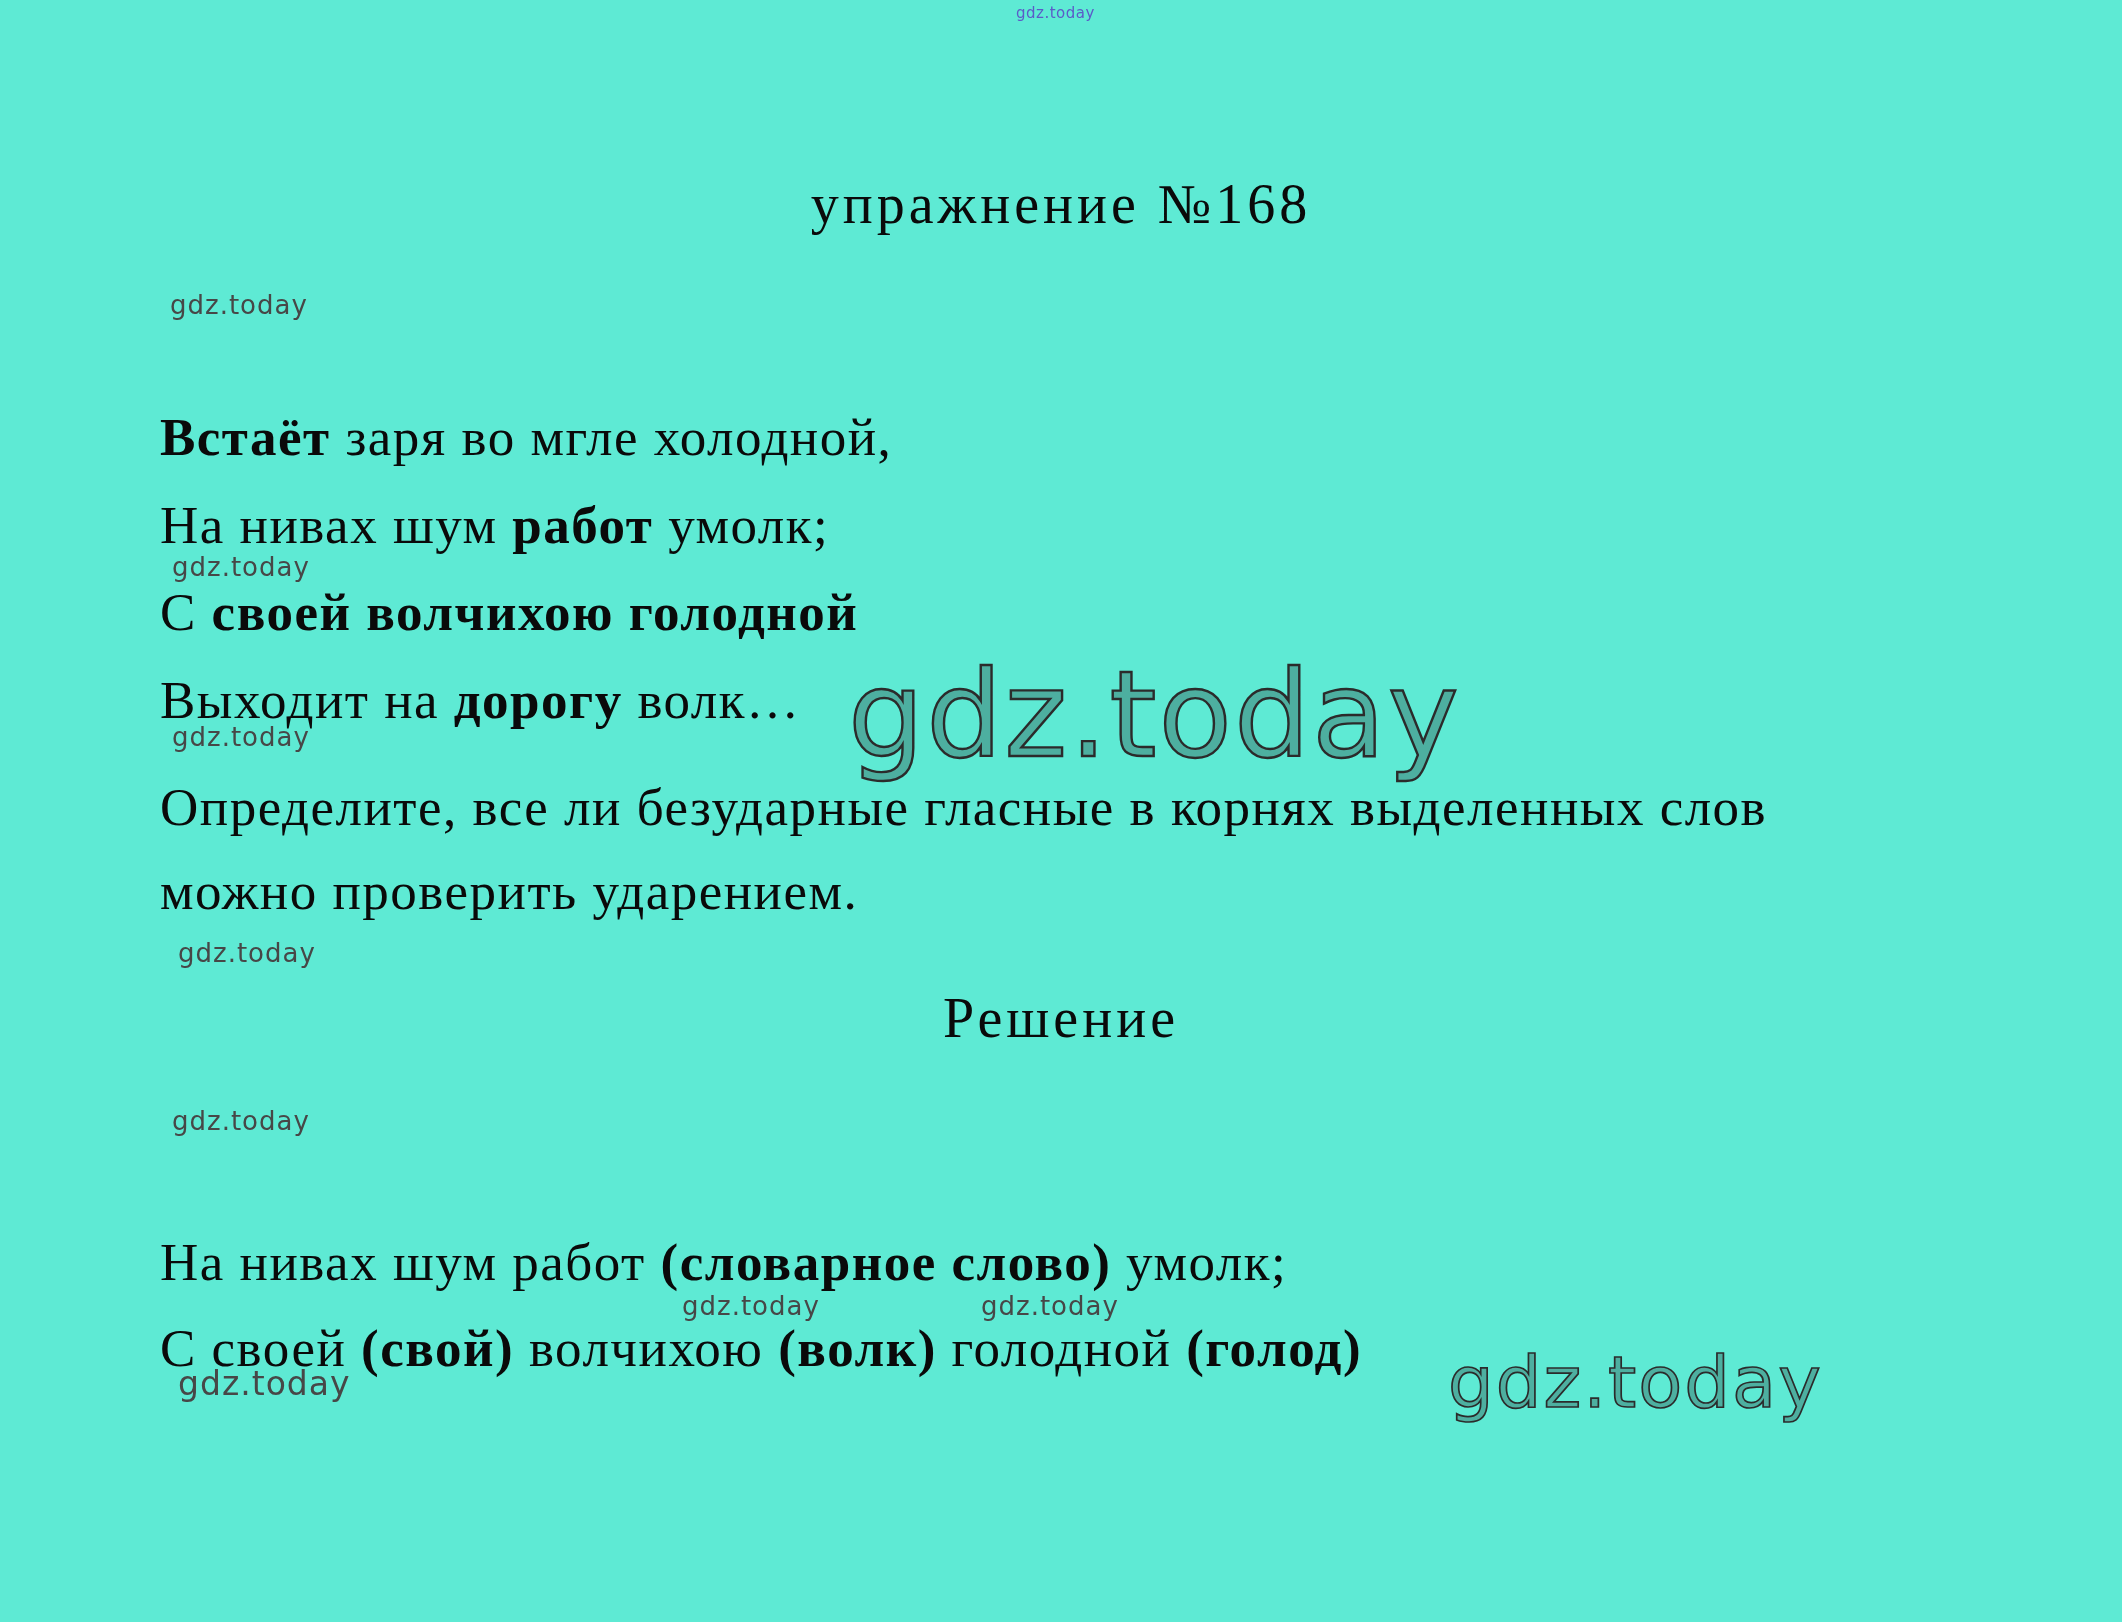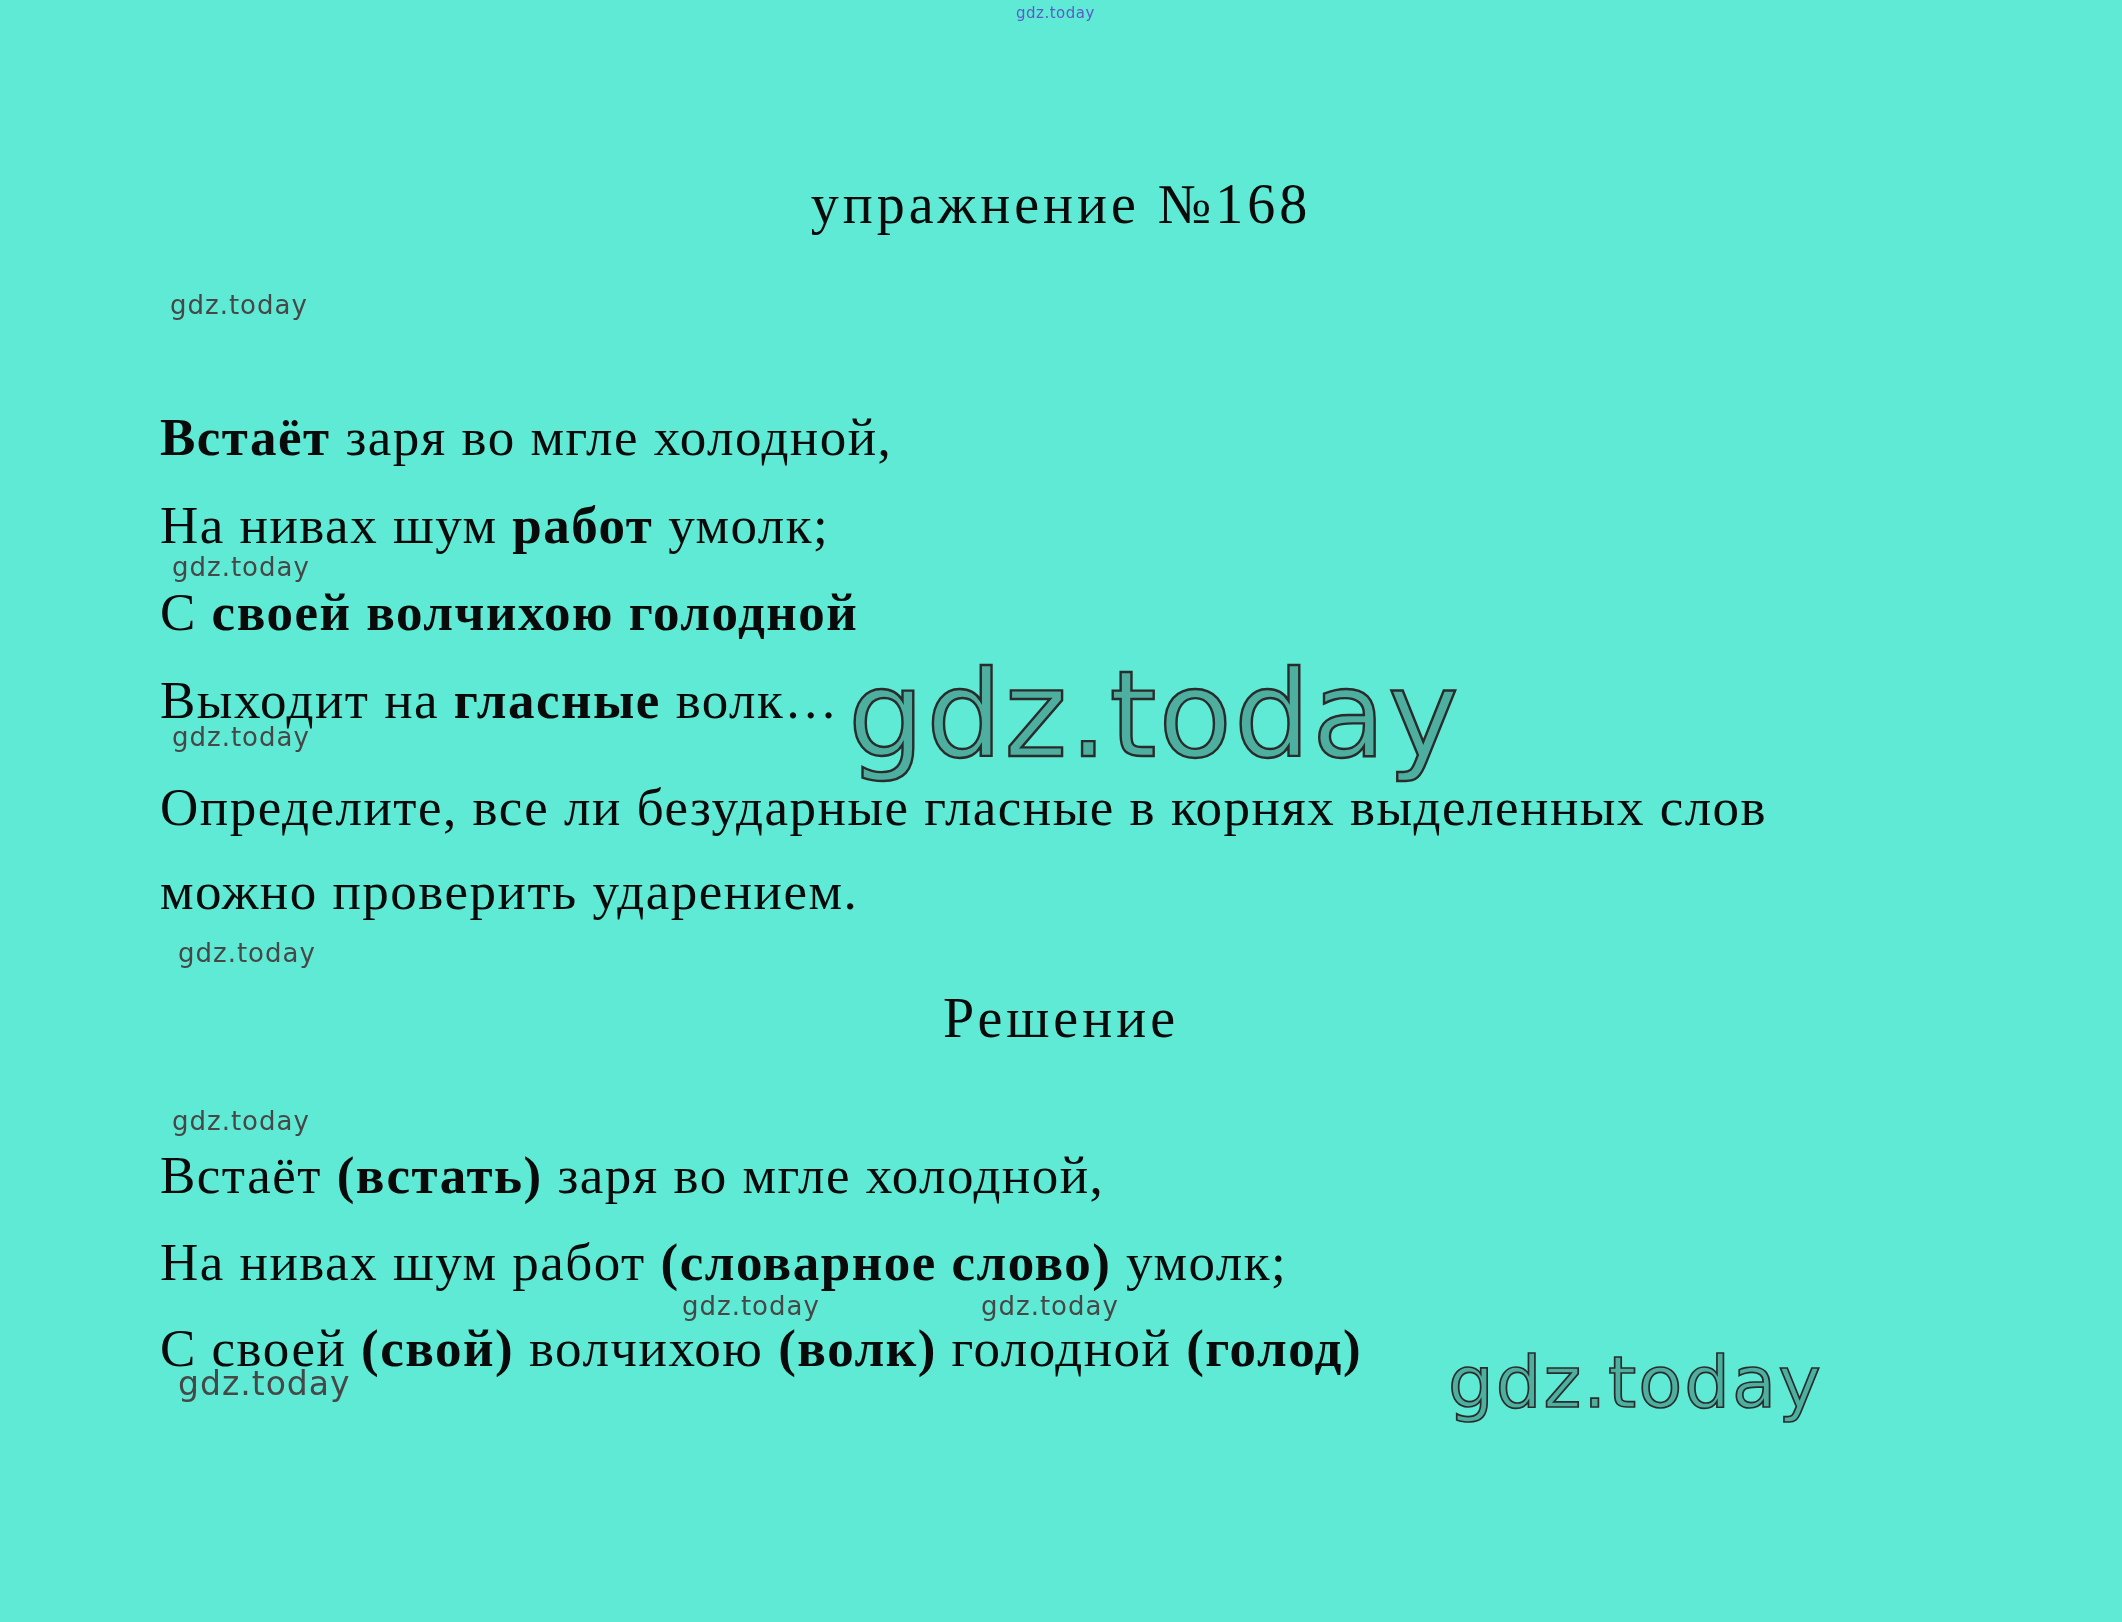--- a/index.html
+++ b/index.html
@@ -65,36 +65,35 @@
 
   <div class="abs wm-small" style="top:290px;left:170px;">gdz.today</div>
 
 
   <div class="abs textline" style="top:408px;left:160px;"><span class="seg-bold">Встаёт</span><span> заря во мгле холодной,</span></div>
   <div class="abs textline" style="top:496px;left:160px;"><span>На нивах шум </span><span class="seg-bold">работ</span><span> умолк;</span></div>
 
   <div class="abs wm-small" style="top:552px;left:172px;">gdz.today</div>
 
   <div class="abs textline" style="top:583px;left:160px;"><span>С </span><span class="seg-bold">своей волчихою голодной</span></div>
-  <div class="abs textline" style="top:671px;left:160px;"><span>Выходит на </span><span class="seg-bold">гласные</span><span> волк…</span></div>
+  <div class="abs textline" style="top:671px;left:160px;"><span>Выходит на </span><span class="seg-bold">дорогу</span><span> волк…</span></div>
 
   <div class="abs wm-large first">gdz.today</div>
 
   <div class="abs wm-small" style="top:722px;left:172px;">gdz.today</div>
 
   <div class="abs textline" style="top:778px;left:160px;">Определите, все ли безударные гласные в корнях выделенных слов</div>
   <div class="abs textline" style="top:862px;left:160px;">можно проверить ударением.</div>
 
   <div class="abs wm-small" style="top:938px;left:178px;">gdz.today</div>
 
   <div class="abs heading" style="top:986px;left:0;">Решение</div>
 
   <div class="abs wm-small" style="top:1106px;left:172px;">gdz.today</div>
 
-  <div class="abs textline" style="top:1146px;left:160px;"><span>Встаёт </span><span class="seg-bold">(встать)</span><span> заря во мгле холодной,</span></div>
   <div class="abs textline" style="top:1233px;left:160px;text-align:right;"><span>На нивах шум работ </span><span class="seg-bold">(словарное слово)</span><span> умолк;</span></div>
 
   <div class="abs wm-small" style="top:1291px;left:682px;">gdz.today</div>
   <div class="abs wm-small" style="top:1291px;left:981px;">gdz.today</div>
 
   <div class="abs textline" style="top:1319px;left:160px;"><span>С своей </span><span class="seg-bold">(свой)</span><span> волчихою </span><span class="seg-bold">(волк)</span><span> голодной </span><span class="seg-bold">(голод)</span></div>
 
   <div class="abs wm-small bigger" style="top:1364px;left:178px;">gdz.today</div>
 
 

